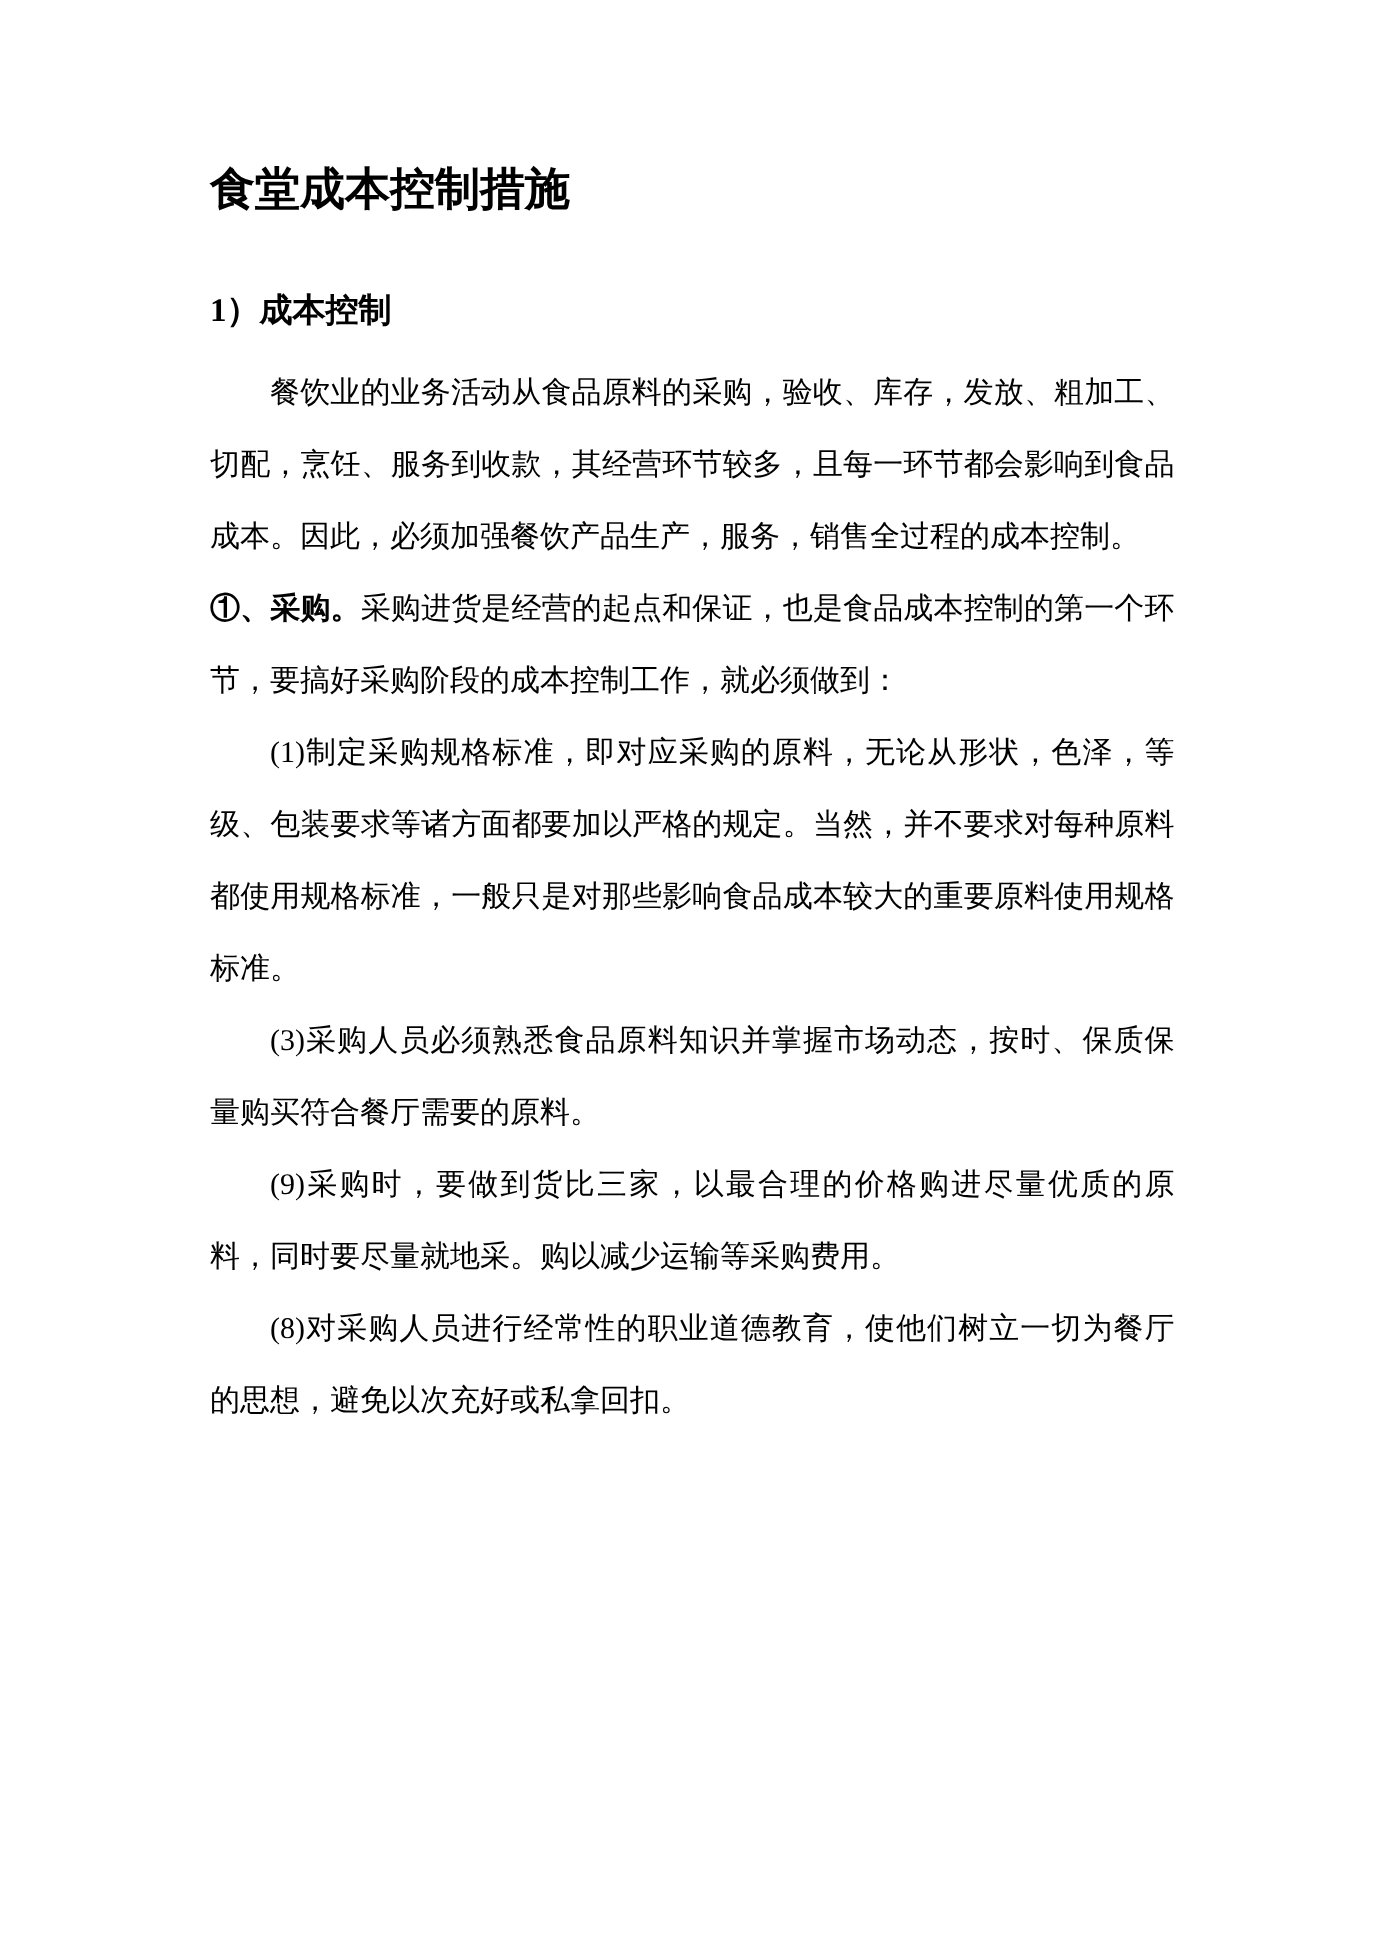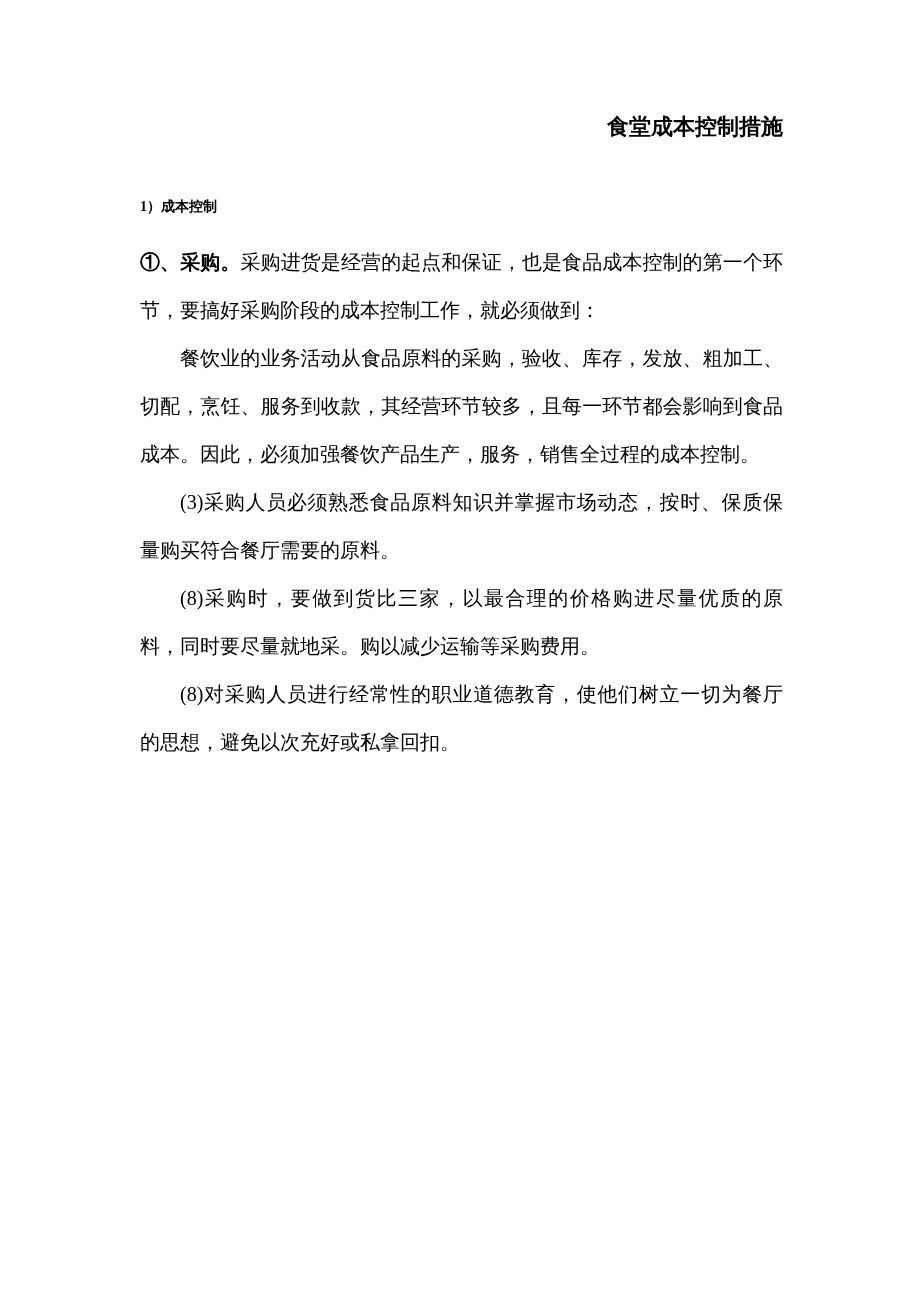--- a/index.html
+++ b/index.html
@@ -16,28 +16,28 @@
   .doc {
     box-sizing: border-box;
     width: 920px;
     height: 1302px;
     padding: 112px 137px 0 140px;
     background: #ffffff;
     overflow: hidden;
   }
   .title {
     margin: 0;
-    font-size: 22px;
+    font-size: 30px;
     line-height: 30px;
     font-weight: bold;
-    text-align: right;
+    text-align: left;
   }
   .heading {
     margin: 50px 0 0 0;
-    font-size: 14px;
+    font-size: 22px;
     line-height: 30px;
     font-weight: bold;
     text-align: left;
   }
   .paragraphs {
     margin-top: 16px;
   }
   .para {
     margin: 0;
     font-size: 20px;
@@ -53,19 +53,20 @@
     font-weight: bold;
   }
 </style>
 </head>
 <body>
 
 <div class="doc">
   <h1 class="title">食堂成本控制措施</h1>
   <h2 class="heading">1）成本控制</h2>
   <div class="paragraphs" id="paragraphs">
+      <p class="para indent">餐饮业的业务活动从食品原料的采购，验收、库存，发放、粗加工、切配，烹饪、服务到收款，其经营环节较多，且每一环节都会影响到食品成本。因此，必须加强餐饮产品生产，服务，销售全过程的成本控制。</p>
       <p class="para"><strong>①、采购。</strong>采购进货是经营的起点和保证，也是食品成本控制的第一个环节，要搞好采购阶段的成本控制工作，就必须做到：</p>
-      <p class="para indent">餐饮业的业务活动从食品原料的采购，验收、库存，发放、粗加工、切配，烹饪、服务到收款，其经营环节较多，且每一环节都会影响到食品成本。因此，必须加强餐饮产品生产，服务，销售全过程的成本控制。</p>
+      <p class="para indent">(1)制定采购规格标准，即对应采购的原料，无论从形状，色泽，等级、包装要求等诸方面都要加以严格的规定。当然，并不要求对每种原料都使用规格标准，一般只是对那些影响食品成本较大的重要原料使用规格标准。</p>
       <p class="para indent">(3)采购人员必须熟悉食品原料知识并掌握市场动态，按时、保质保量购买符合餐厅需要的原料。</p>
-      <p class="para indent">(8)采购时，要做到货比三家，以最合理的价格购进尽量优质的原料，同时要尽量就地采。购以减少运输等采购费用。</p>
+      <p class="para indent">(9)采购时，要做到货比三家，以最合理的价格购进尽量优质的原料，同时要尽量就地采。购以减少运输等采购费用。</p>
       <p class="para indent">(8)对采购人员进行经常性的职业道德教育，使他们树立一切为餐厅的思想，避免以次充好或私拿回扣。</p>
     </div>
 </div>
 
 </body></html>

